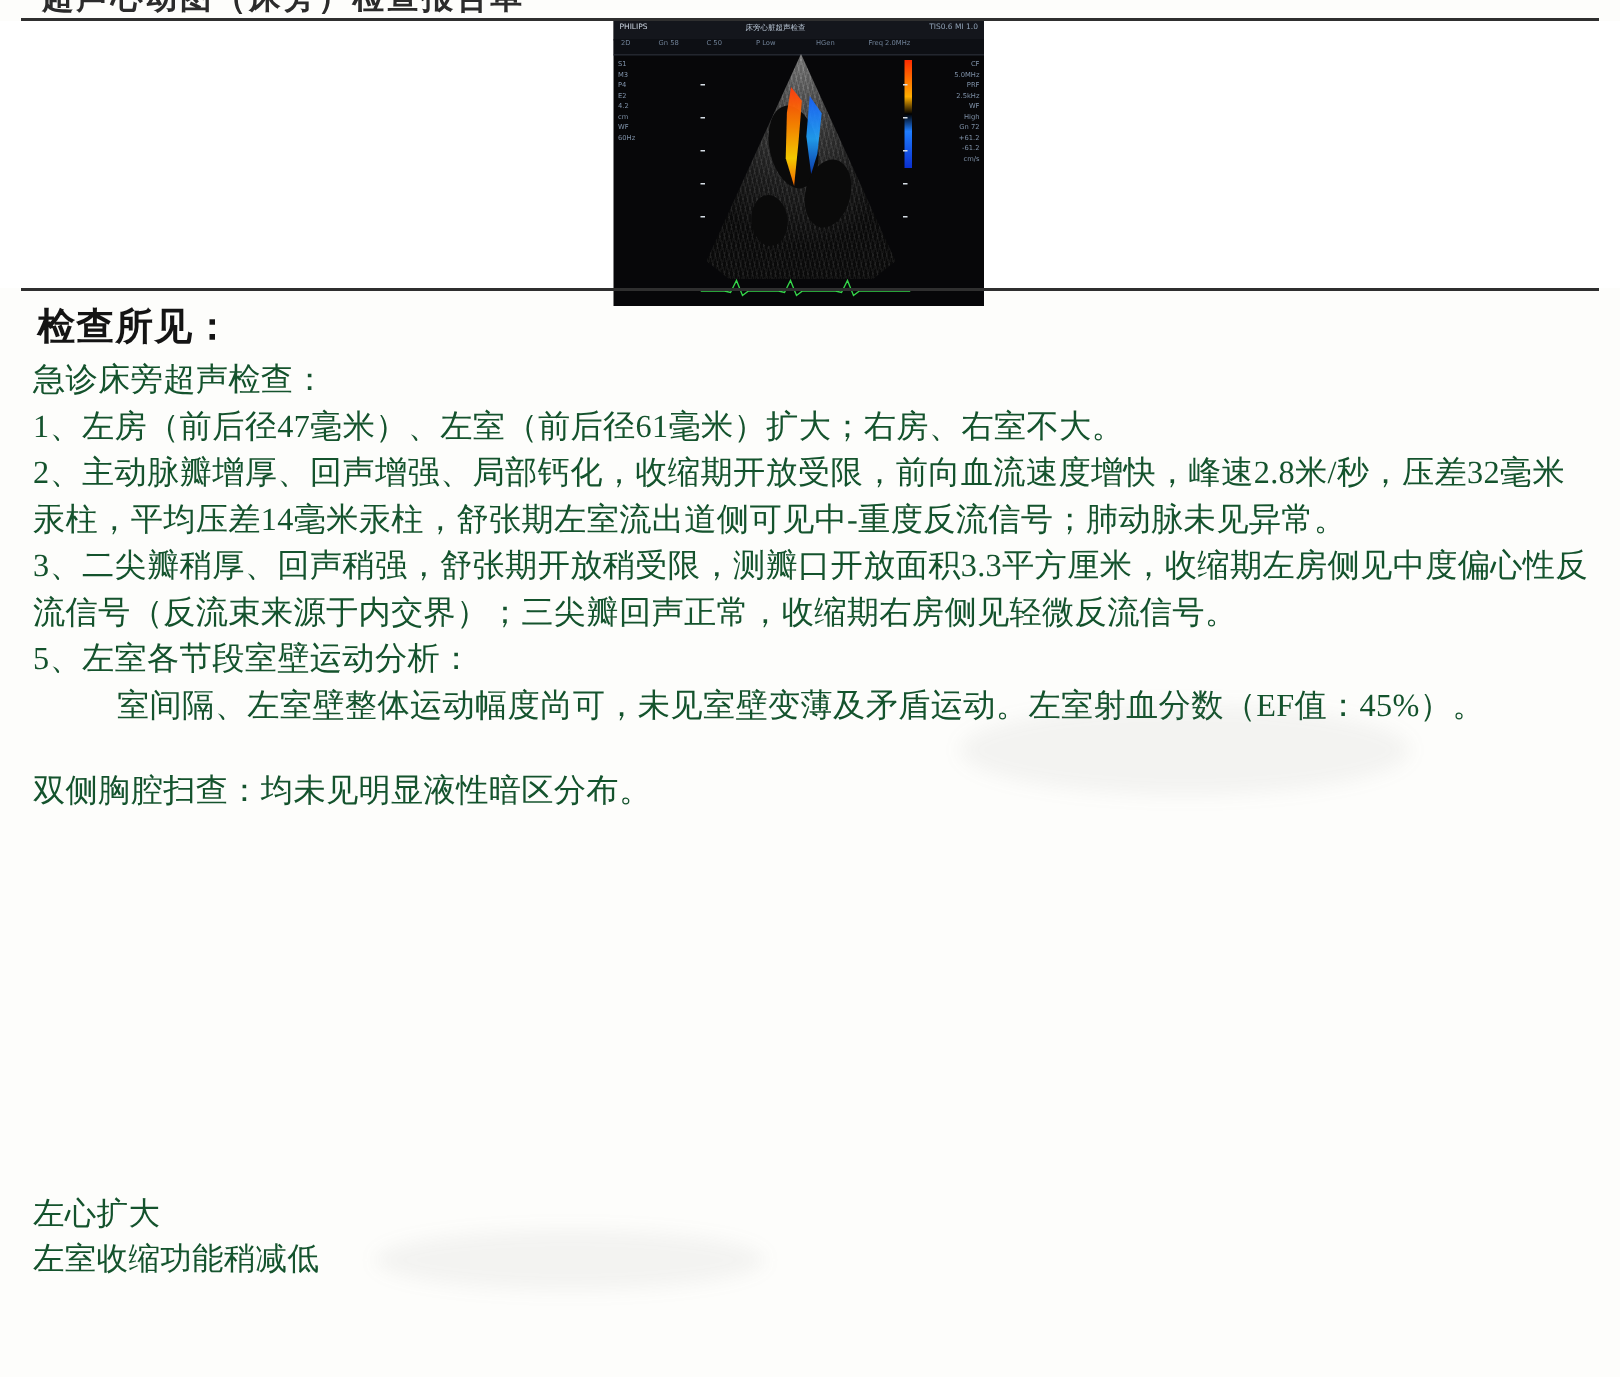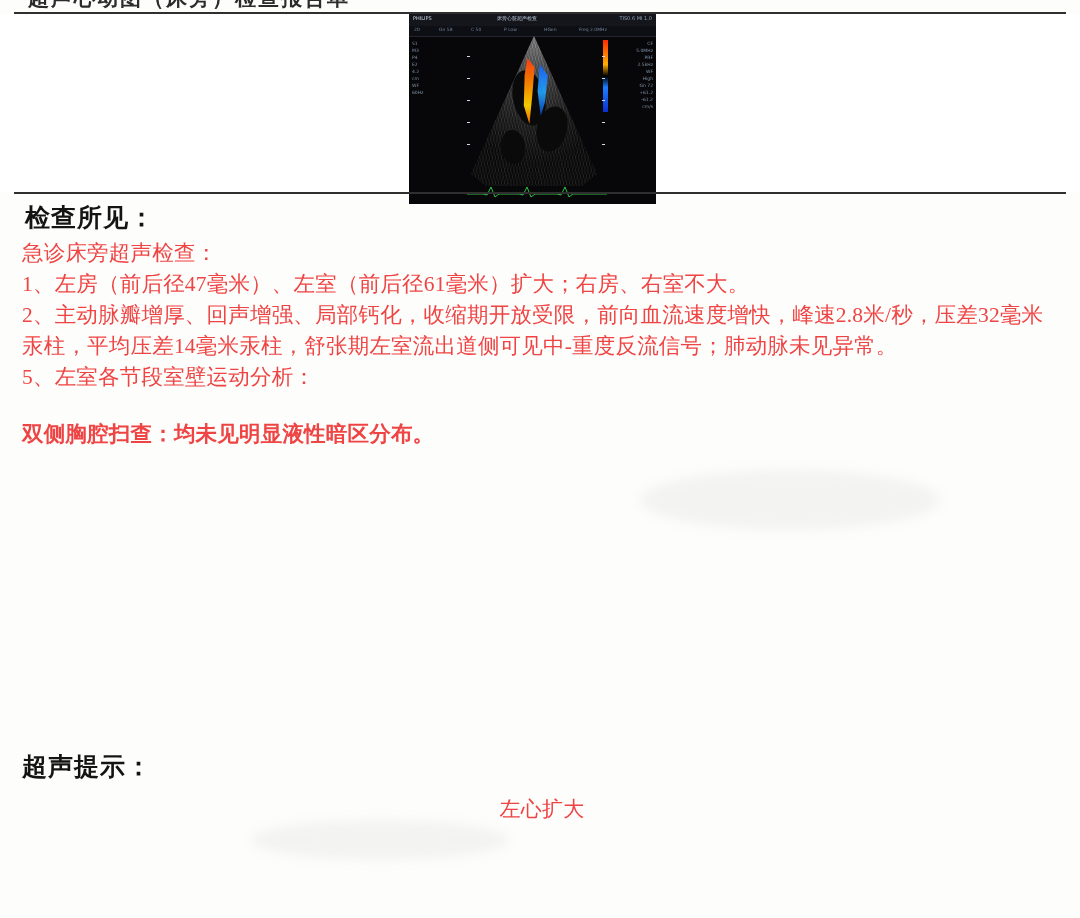--- a/index.html
+++ b/index.html
@@ -218,36 +218,35 @@
   }
   .findings-title { left: 25px; top: 201px; }
   .impression-title { left: 22px; top: 750px; }
 
   .body-block {
     position: absolute;
     left: 22px;
     width: 1040px;
     font-size: 21.5px;
     line-height: 31px;
-    color: #ef4444;
+    color: #14532d;
     letter-spacing: 0.2px;
   }
   .findings-block { top: 238px; }
-  .impression-block { top: 794px; font-size: 21px; line-height: 30px; text-align: center; }
+  .impression-block { top: 794px; font-size: 21px; line-height: 30px; }
 
   .body-block p {
     margin: 0;
     white-space: pre-wrap;
   }
   .body-block p.indent-sub {
     text-indent: 56px;
   }
   .body-block p.gap-before {
     margin-top: 26px;
-    font-weight: bold;
   }
 
   .smudge {
     position: absolute;
     pointer-events: none;
     background: rgba(120,120,120,0.07);
     border-radius: 50%;
     filter: blur(6px);
   }
 </style>
@@ -332,26 +331,28 @@
   </div>
 
   <div class="rule rule-under-image"></div>
 
   <div class="section-title findings-title">检查所见：</div>
 
   <div class="body-block findings-block">
     <p>急诊床旁超声检查：</p>
     <p>1、左房（前后径47毫米）、左室（前后径61毫米）扩大；右房、右室不大。</p>
     <p>2、主动脉瓣增厚、回声增强、局部钙化，收缩期开放受限，前向血流速度增快，峰速2.8米/秒，压差32毫米汞柱，平均压差14毫米汞柱，舒张期左室流出道侧可见中-重度反流信号；肺动脉未见异常。</p>
+    <p>3、二尖瓣稍厚、回声稍强，舒张期开放稍受限，测瓣口开放面积3.3平方厘米，收缩期左房侧见中度偏心性反流信号（反流束来源于内交界）；三尖瓣回声正常，收缩期右房侧见轻微反流信号。</p>
     <p>5、左室各节段室壁运动分析：</p>
+    <p class="indent-sub">室间隔、左室壁整体运动幅度尚可，未见室壁变薄及矛盾运动。左室射血分数（EF值：45%）。</p>
     <p class="gap-before">双侧胸腔扫查：均未见明显液性暗区分布。</p>
   </div>
 
-  <div class="section-title impression-title">超声提示：</div>
 
   <div class="body-block impression-block">
     <p>左心扩大</p>
+    <p>左室收缩功能稍减低</p>
   </div>
 
   <div class="smudge" style="left:250px; top:820px; width:260px; height:40px;"></div>
   <div class="smudge" style="left:640px; top:470px; width:300px; height:60px;"></div>
 
 </div>
 
 </body></html>

